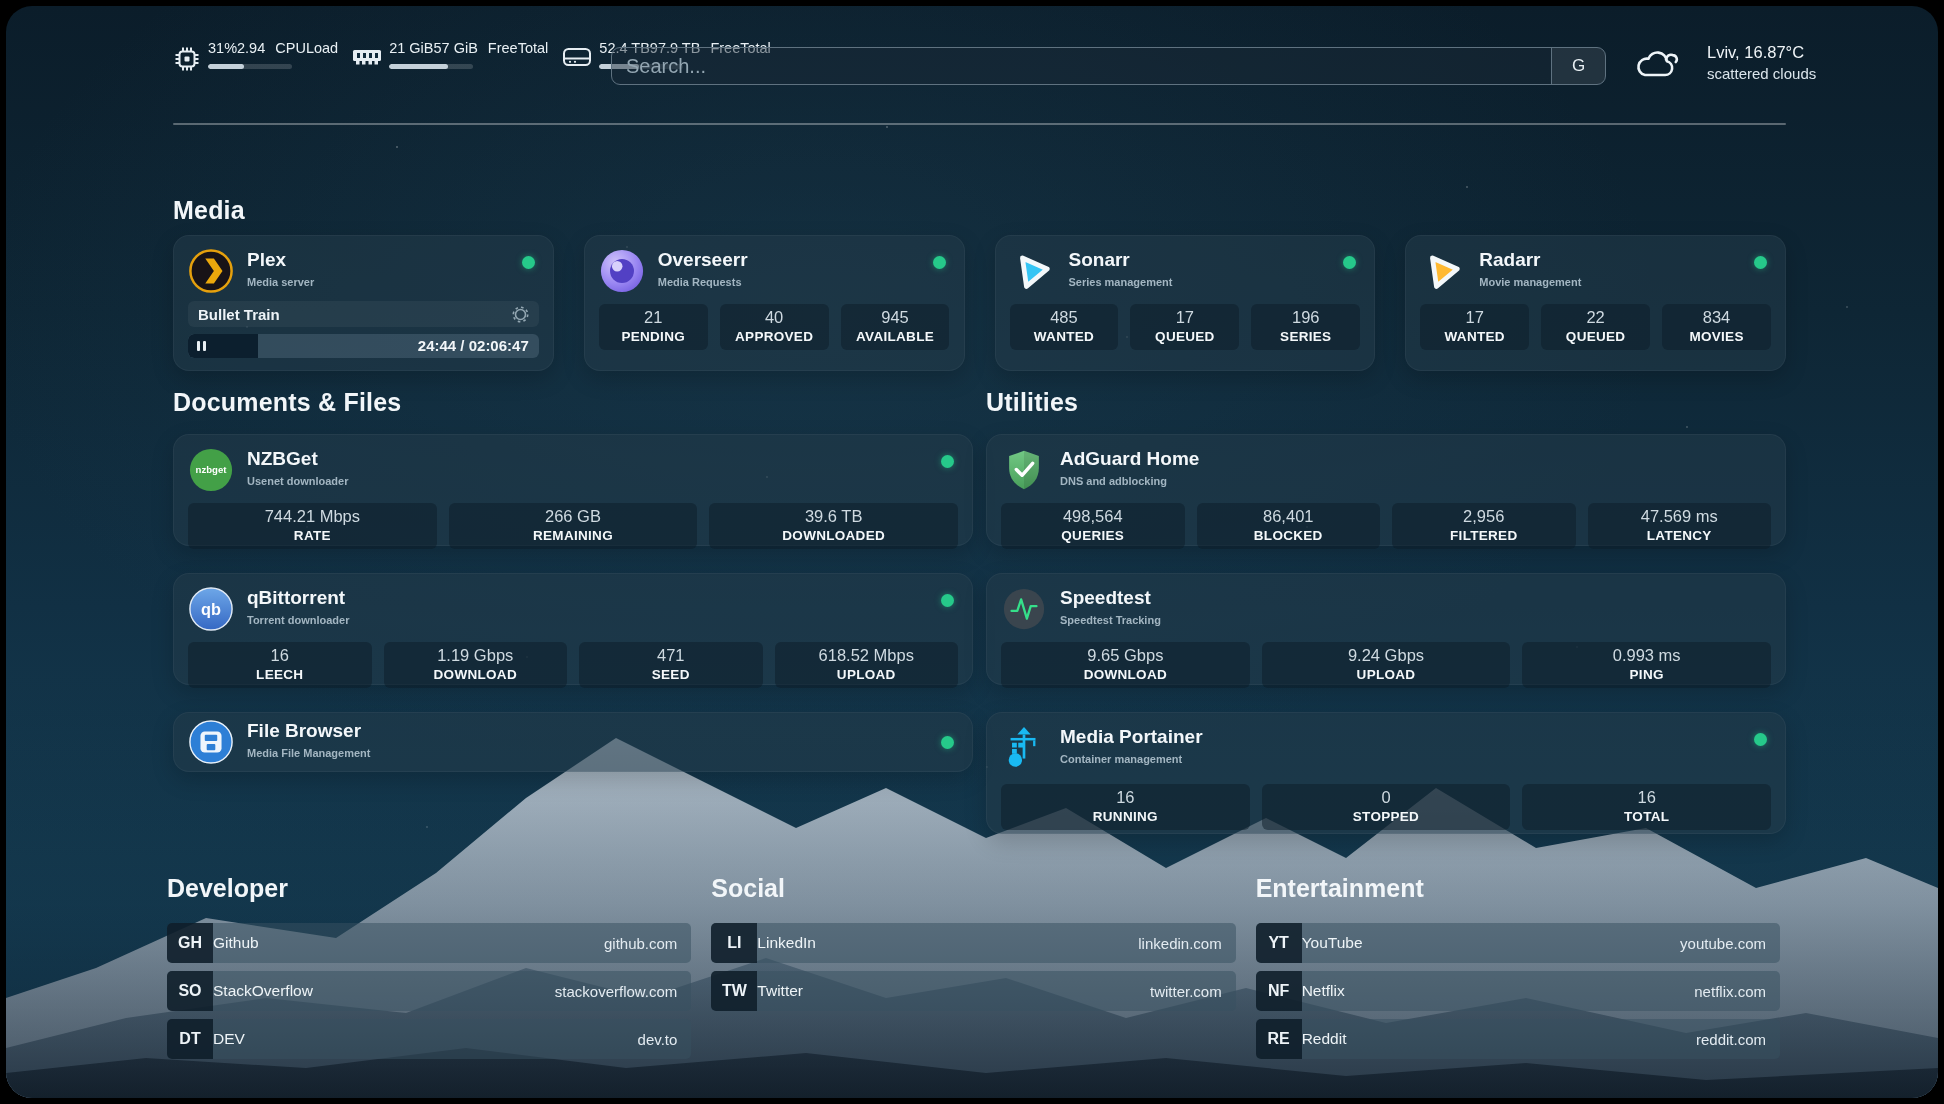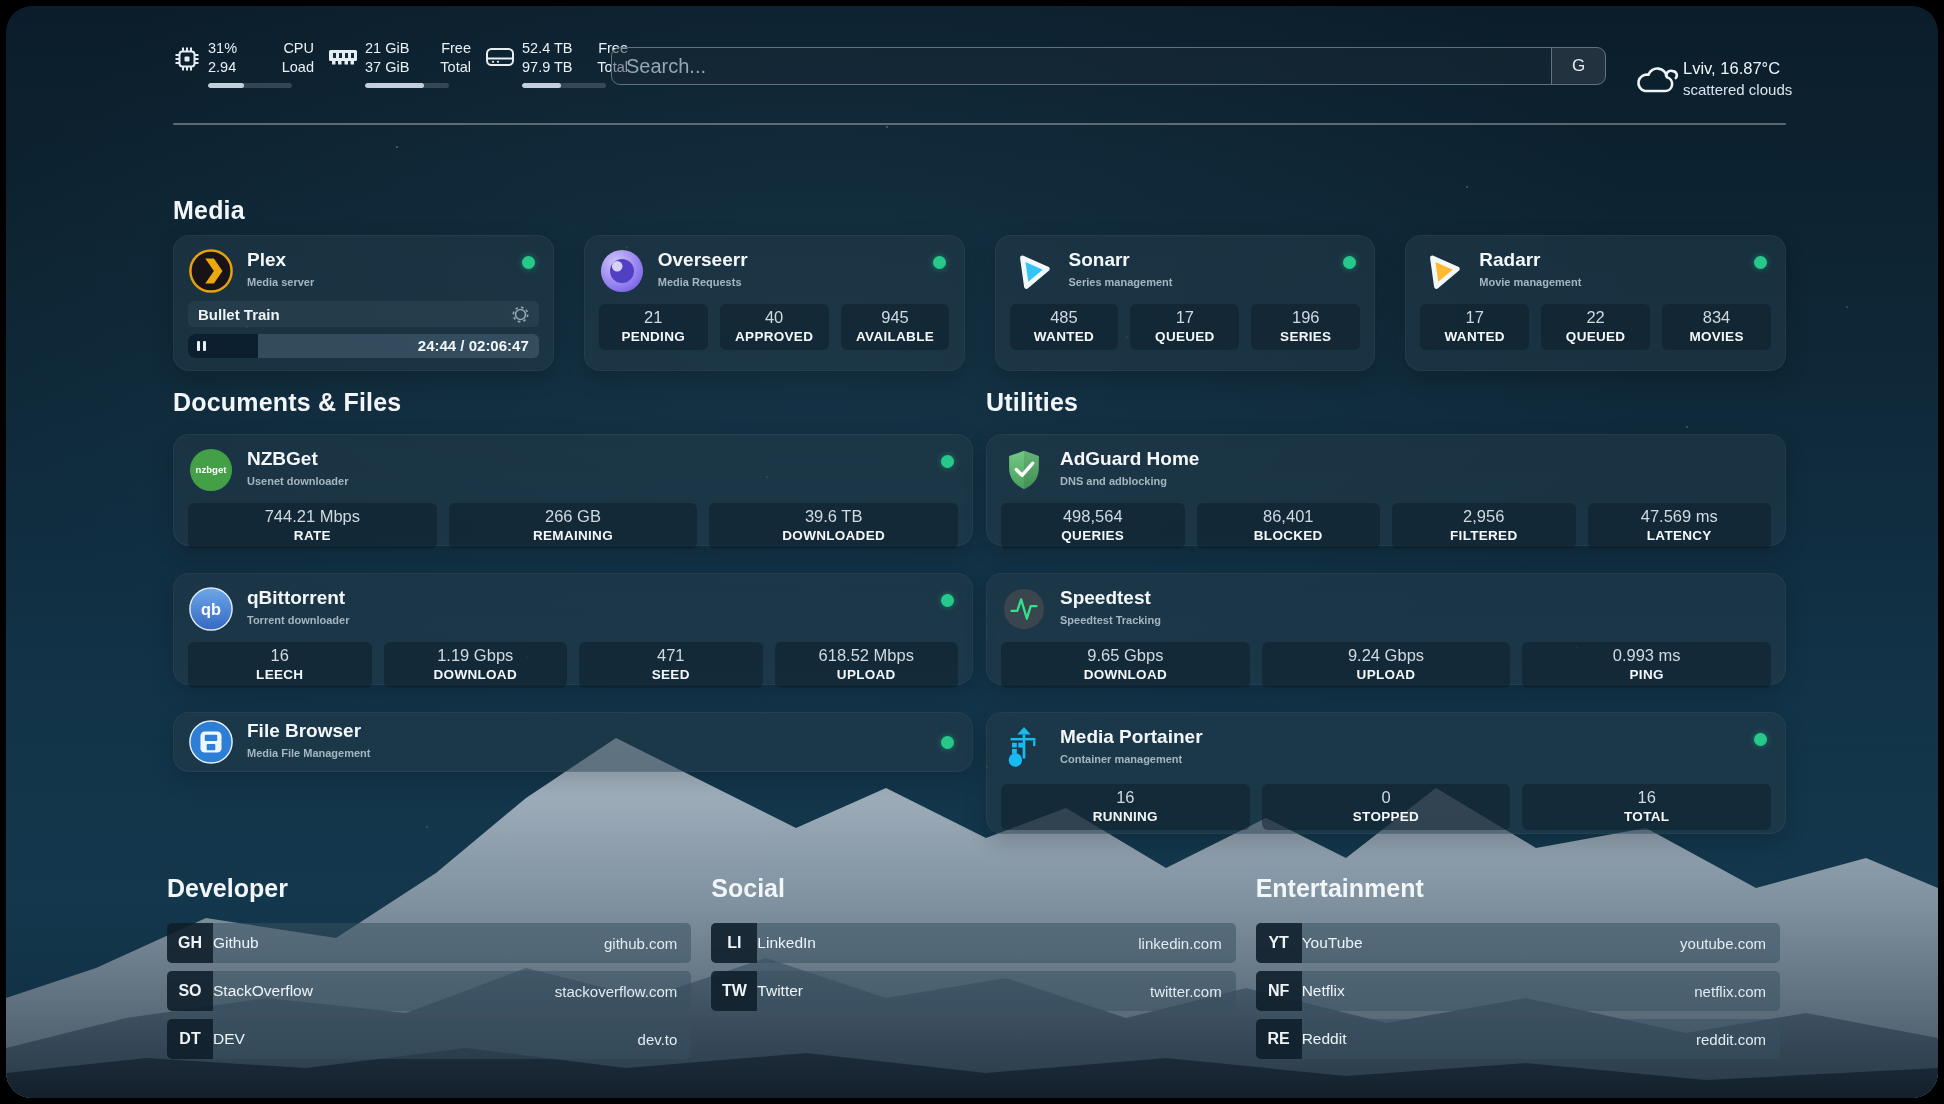--- a/index.html
+++ b/index.html
@@ -24,36 +24,36 @@
       1020px 600px 0 rgba(255,255,255,.18), 1300px 520px 0 rgba(255,255,255,.22),
       520px 650px 0 rgba(255,255,255,.20), 1570px 640px 0 rgba(255,255,255,.18),
       240px 320px 0 rgba(255,255,255,.18), 1840px 300px 0 rgba(255,255,255,.20),
       980px 760px 0 rgba(255,255,255,.16), 420px 820px 0 rgba(255,255,255,.18); }
 
   
   .sysbar { position:absolute; left:167px; top:33px; display:flex; gap:14px; }
   .sys { display:flex; gap:7px; align-items:flex-start; }
   .sys-icon { margin-top:6px; }
   .sys-cols { display:flex; gap:10px; }
-  .sys-col { display:flex; flex-direction:column; font-size:14.5px; font-weight:500; line-height:19px; color:#e9f0f4; }
+  .sys-col { display:flex; flex-direction:row; font-size:14.5px; font-weight:500; line-height:19px; color:#e9f0f4; }
   .sys-col.labels { align-items:flex-end; min-width:42px; }
   .sys-col.values { min-width:54px; }
   .bar { margin-top:6px; width:84px; height:5px; border-radius:3px; background:rgba(255,255,255,.16); overflow:hidden; }
   .bar > i { display:block; height:100%; border-radius:3px; background:#c4d0d9; }
 
   .searchbox { position:absolute; left:605px; top:41px; width:995px; height:38px;
     border:1.5px solid #5f7280; border-radius:9px; background:rgba(26,43,56,.45); }
   .searchbox input { position:absolute; left:0; top:0; width:938px; height:100%; background:transparent; border:none; outline:none;
     color:#dfe8ee; font-size:20px; padding:0 14px; font-family:"Liberation Sans", sans-serif; }
   .searchbox input::placeholder { color:#93a6b2; }
   .search-engine { position:absolute; right:0; top:0; bottom:0; width:54px; border-left:1.5px solid #5f7280;
     background:rgba(255,255,255,.07); border-radius:0 7.5px 7.5px 0; display:flex; align-items:center; justify-content:center;
     font-size:17px; font-weight:500; color:#e9f0f4; cursor:pointer; }
 
-  .weather { position:absolute; left:1627px; top:52px; display:flex; gap:4px; align-items:center; }
+  .weather { position:absolute; left:1627px; top:36px; display:flex; gap:28px; align-items:center; }
   .weather-txt { display:flex; flex-direction:column; line-height:21px; }
   .weather-loc { font-size:16.5px; font-weight:500; color:#f0f5f8; }
   .weather-cond { font-size:15px; color:#dbe5ec; }
 
   .divider { position:absolute; left:167px; top:117px; width:1613px; height:2px; background:rgba(255,255,255,.32); border-radius:1px; }
 
   
   .section-title { position:absolute; font-size:25px; font-weight:600; color:#f2f6f9; letter-spacing:.2px; }
   #t-media { left:167px; top:190px; }
   #t-docs { left:167px; top:382px; }
@@ -172,21 +172,21 @@
         <rect x="22.5" y="16" width="3.5" height="3.5" fill="#e6edf2"></rect>
         <rect x="5" y="8" width="3" height="5" fill="#10293a"></rect>
         <rect x="11" y="8" width="3" height="5" fill="#10293a"></rect>
         <rect x="17" y="8" width="3" height="5" fill="#10293a"></rect>
         <rect x="23" y="8" width="3" height="5" fill="#10293a"></rect>
       </svg>
       <div class="sys-body">
         <div class="sys-cols">
           <div class="sys-col values">
             <span>21 GiB</span>
-            <span>37 GiB</span>
+            <span>57 GiB</span>
           </div>
           <div class="sys-col labels">
             <span>Free</span>
             <span>Total</span>
           </div>
         </div>
         <div class="bar">
             <i style="width: 70%;"></i>
           </div>
       </div>

